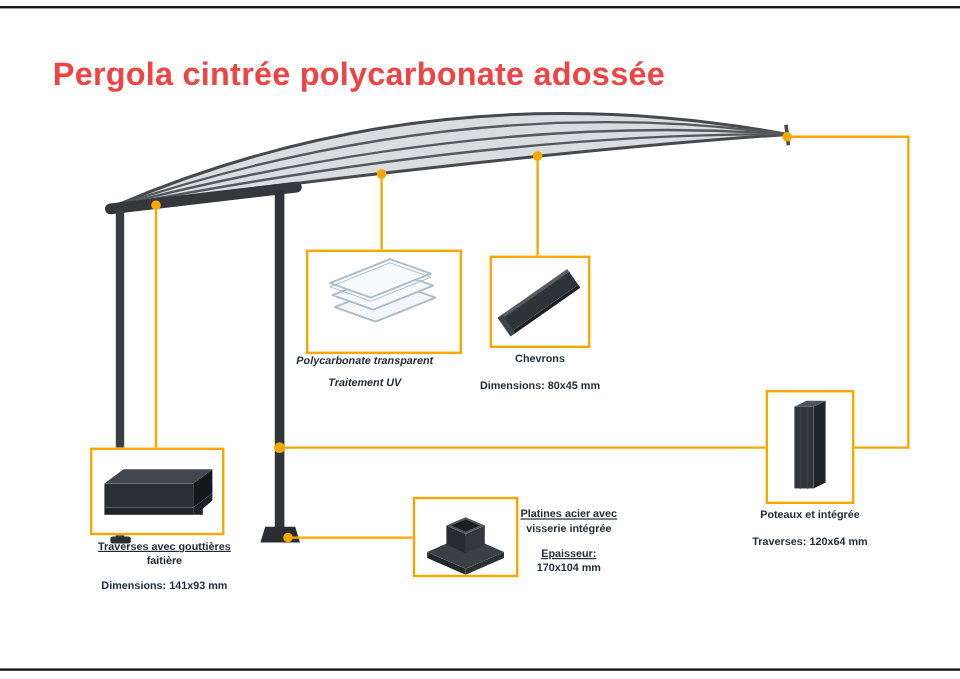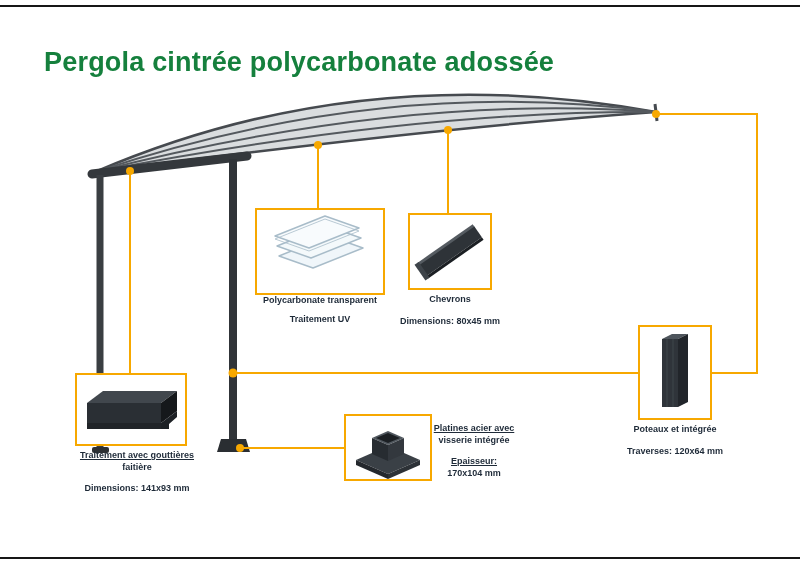--- a/index.html
+++ b/index.html
@@ -10,40 +10,40 @@
     position:relative;
     overflow:hidden;
   }
   .page { position:absolute; inset:0; background:#ffffff; }
   .edge { position:absolute; left:0; width:100%; height:2px; background:#161616; }
   .edge.top { top:5px; }
   .edge.bottom { top:557px; }
 
   .title {
     position:absolute; left:44px; top:47px;
-    font-size:27px; font-weight:bold; color:#15803d; letter-spacing:0.2px;
+    font-size:27px; font-weight:bold; color:#ef4444; letter-spacing:0.2px;
   }
 
   .scene { position:absolute; left:0; top:0; width:800px; height:566px; }
 
   .callout {
     position:absolute; background:#ffffff; border:2px solid #F7A800;
     display:flex; align-items:center; justify-content:center;
   }
   #box-poly { left:255px; top:208px; width:130px; height:87px; }
   #box-chev { left:408px; top:213px; width:84px;  height:77px; }
   #box-post { left:638px; top:325px; width:74px;  height:95px; }
   #box-trav { left:75px;  top:373px; width:112px; height:73px; }
   #box-plat { left:344px; top:414px; width:88px;  height:67px; }
 
   .labels {
     position:absolute; color:#1E2A38; font-size:9px; font-weight:bold;
     text-align:center; line-height:12px;
   }
-  #lbl-poly { left:230px; top:294px; width:180px; }
+  #lbl-poly { left:214px; top:294px; width:180px;font-style:italic; }
   #lbl-chev { left:375px; top:293px; width:150px; }
   #lbl-post { left:600px; top:423px; width:150px; }
   #lbl-trav { left:52px;  top:449px; width:170px; }
   #lbl-plat { left:430px; top:422px; width:88px;  }
 
   .line   { margin-bottom:7px; }
   .line.big-gap { margin-bottom:10px; }
   .line.tight   { margin-bottom:0;text-decoration:underline; }
   .line.group-gap { margin-bottom:9px; }
 </style>
@@ -156,21 +156,21 @@
     <div class="line big-gap">Chevrons</div>
     <div class="line">Dimensions: 80x45 mm</div>
   </div>
 
   <div class="labels" id="lbl-post">
     <div class="line big-gap">Poteaux et intégrée</div>
     <div class="line">Traverses: 120x64 mm</div>
   </div>
 
   <div class="labels" id="lbl-trav">
-    <div class="line tight">Traitement avec gouttières</div>
+    <div class="line tight">Traverses avec gouttières</div>
     <div class="line group-gap">faitière</div>
     <div class="line">Dimensions: 141x93 mm</div>
   </div>
 
   <div class="labels" id="lbl-plat">
     <div class="line tight">Platines acier avec</div>
     <div class="line group-gap">visserie intégrée</div>
     <div class="line tight">Epaisseur:</div>
     <div class="line">170x104 mm</div>
   </div>

